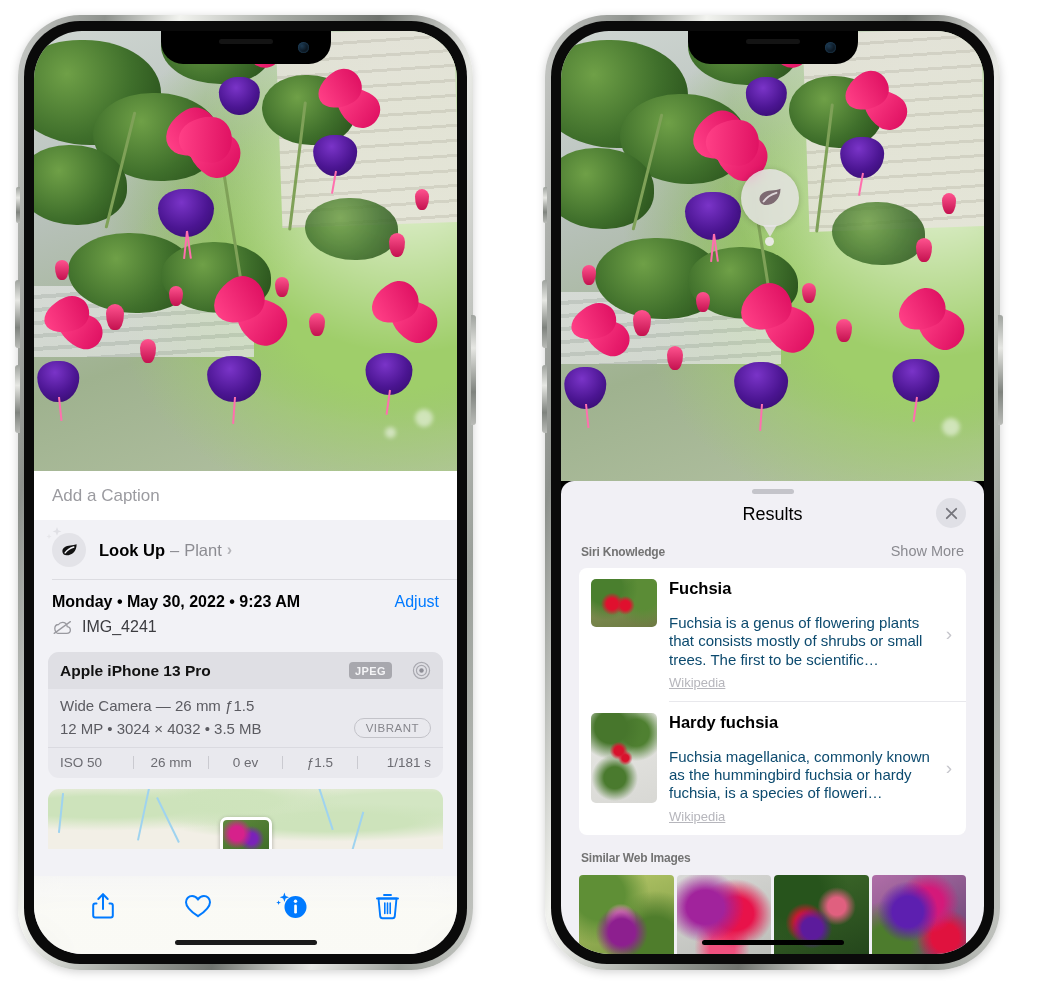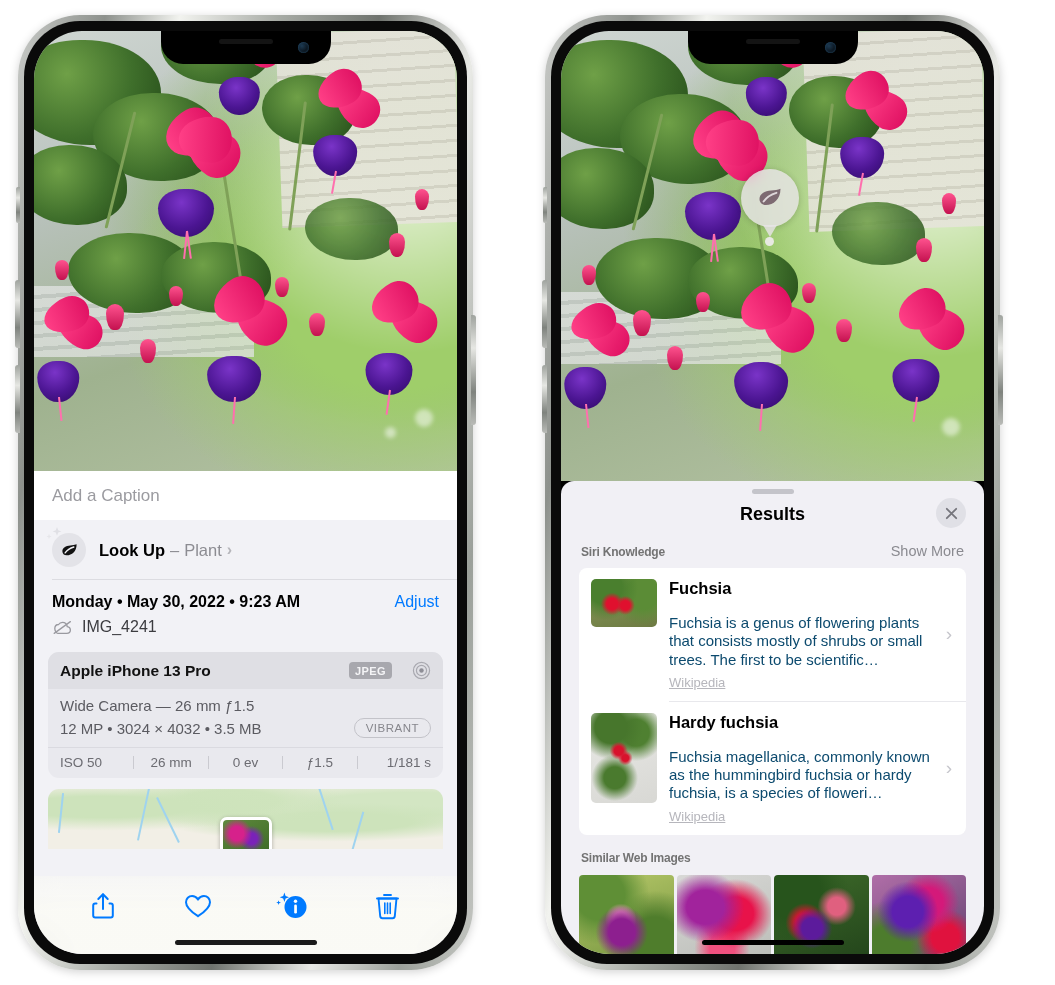--- a/index.html
+++ b/index.html
@@ -177,21 +177,21 @@
   .vlu-notch { position:absolute; width:14px; height:12px;
     background: rgba(232,228,230,.82);
     clip-path: polygon(0 0,100% 0,50% 100%); }
 
   .sheet { position:absolute; left:0; right:0; bottom:0; background:#f1f0f5;
     border-radius:13px 13px 0 0; overflow:hidden; }
   .grabber { width:42px; height:5px; border-radius:3px; background:#c4c4ca;
     margin: 8px auto 0 auto; }
   .sheet-head { position:relative; display:flex; align-items:center;
     justify-content:center; padding: 10px 0 14px 0; }
-  .sheet-title { font-size:18px; font-weight:700; color:#000; }
+  .sheet-title { font-size:18px; font-weight:400; color:#000; }
   .close-btn { position:absolute; right:18px; top:4px; width:30px; height:30px;
     border-radius:50%; background:#e0e0e6; display:flex; align-items:center;
     justify-content:center; }
 
   .sec-head { display:flex; align-items:baseline; justify-content:space-between;
     padding: 4px 20px 9px 20px; }
   .sec-title { font-size:12px; font-weight:700; color:#737373; letter-spacing:-.2px; }
   .sec-action { font-size:14.5px; color:#8a8a90; }
 
   .result-card { margin: 0 18px; background:#fff; border-radius:8px; overflow:hidden; }

